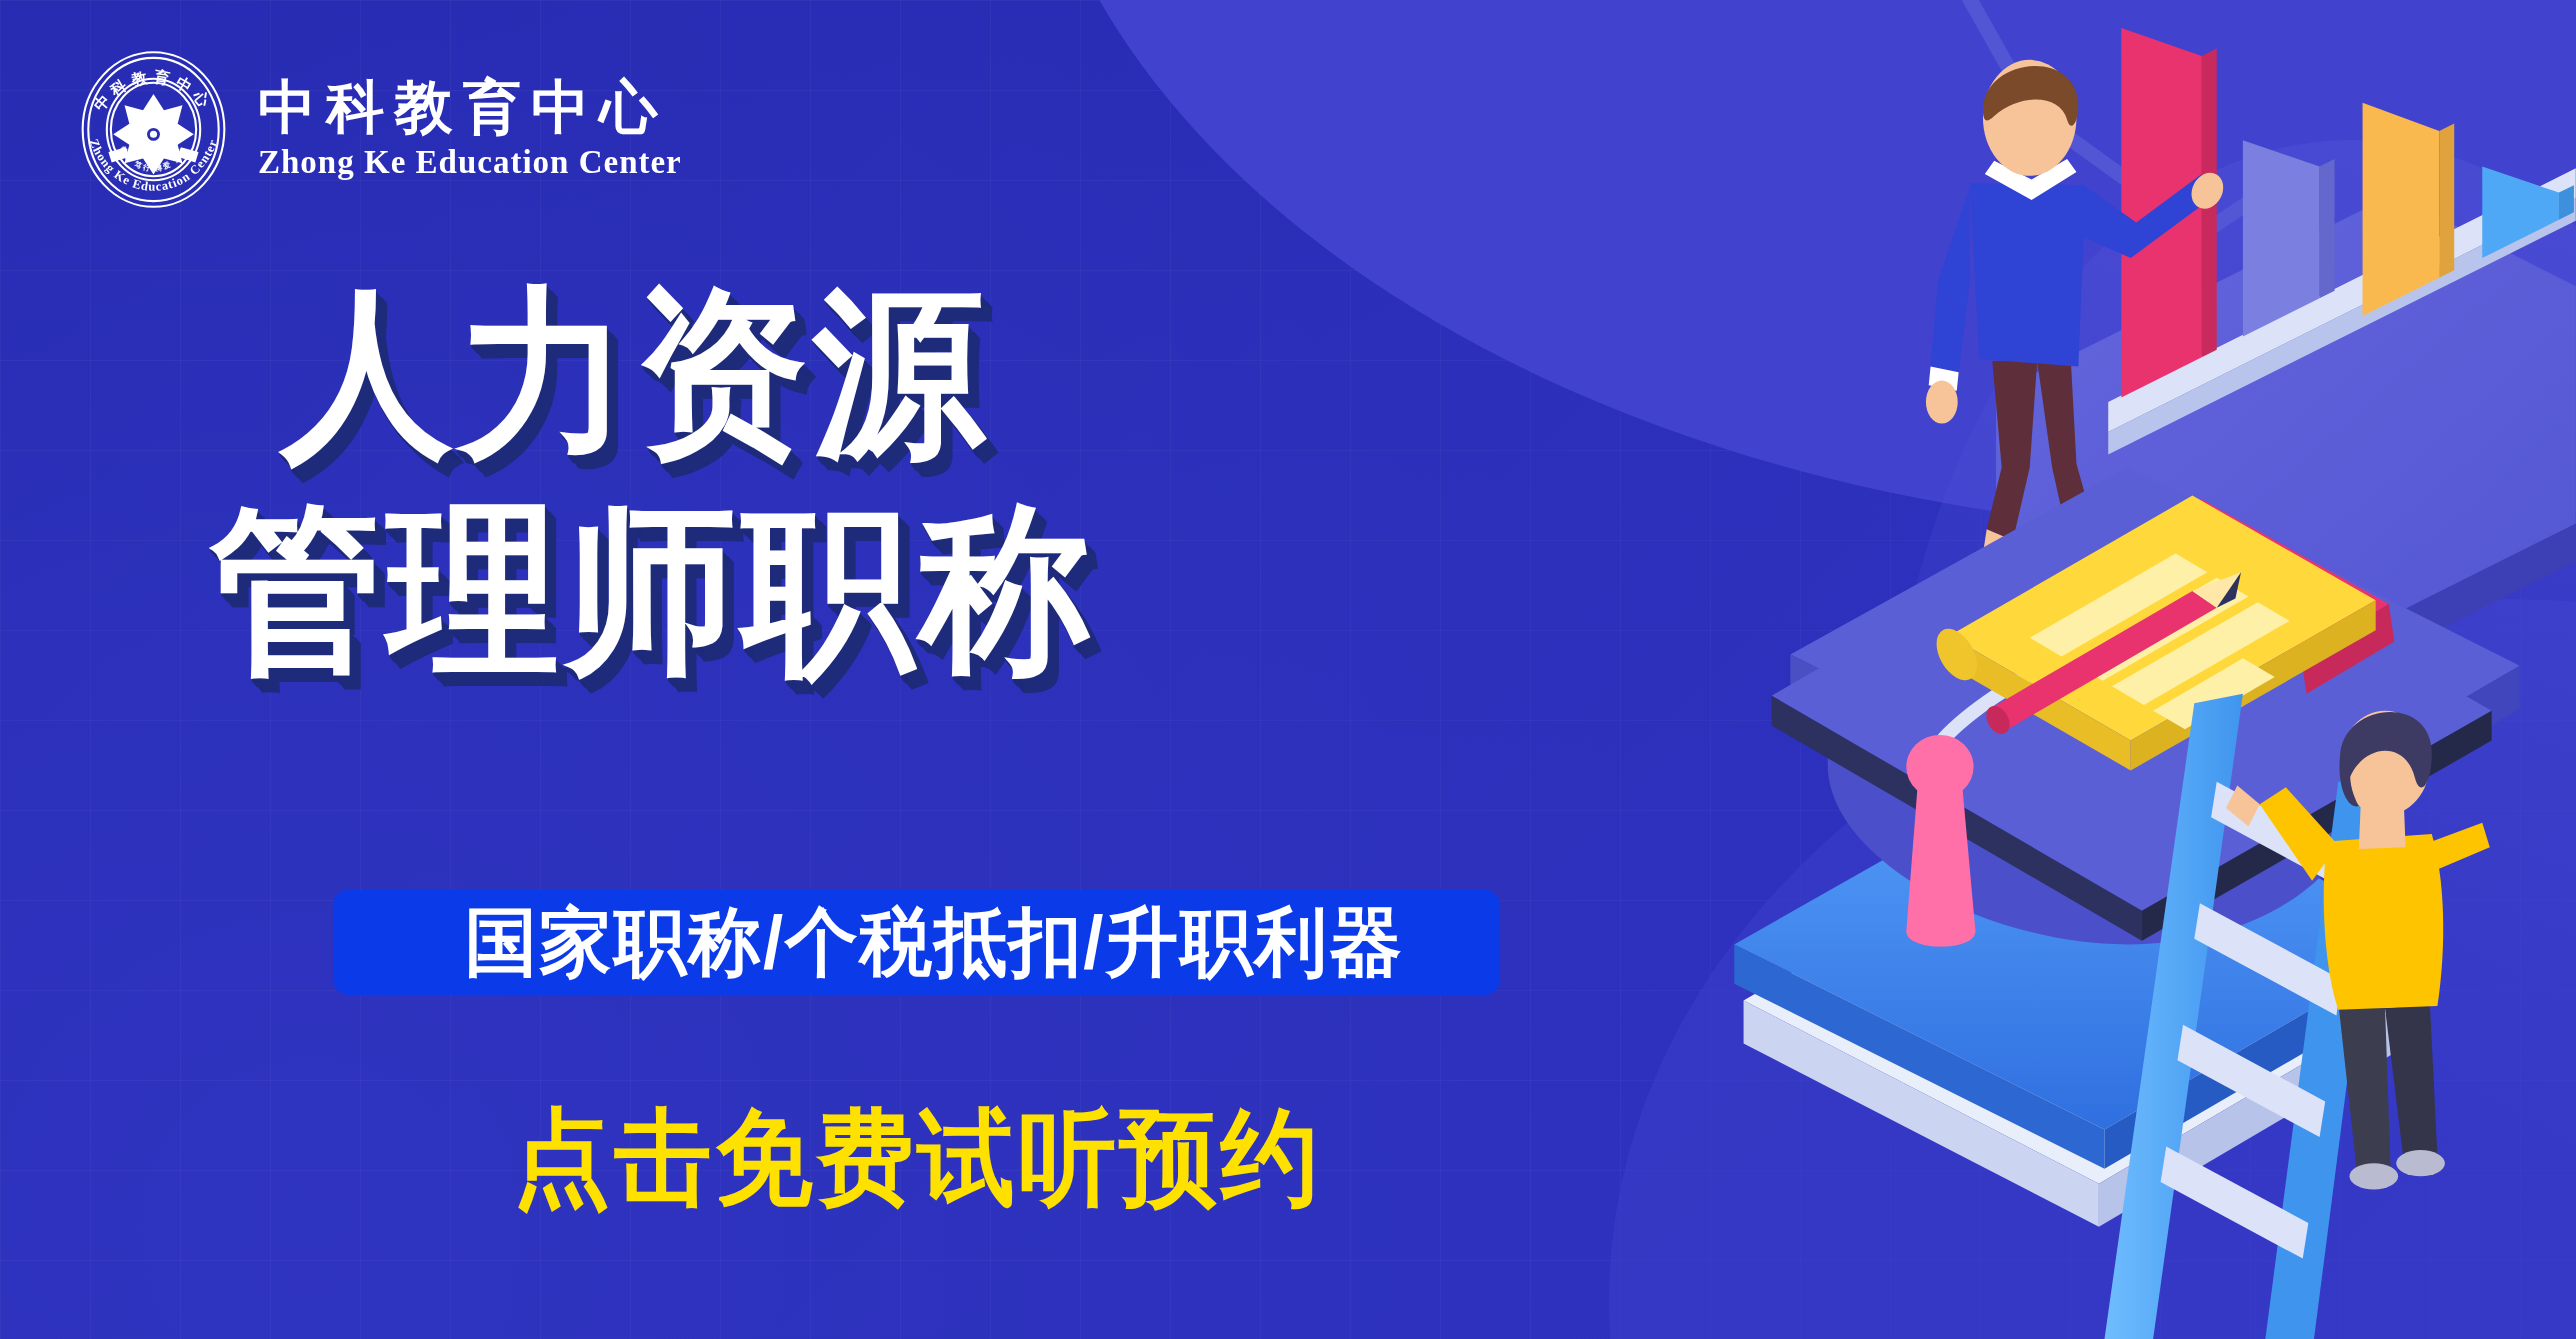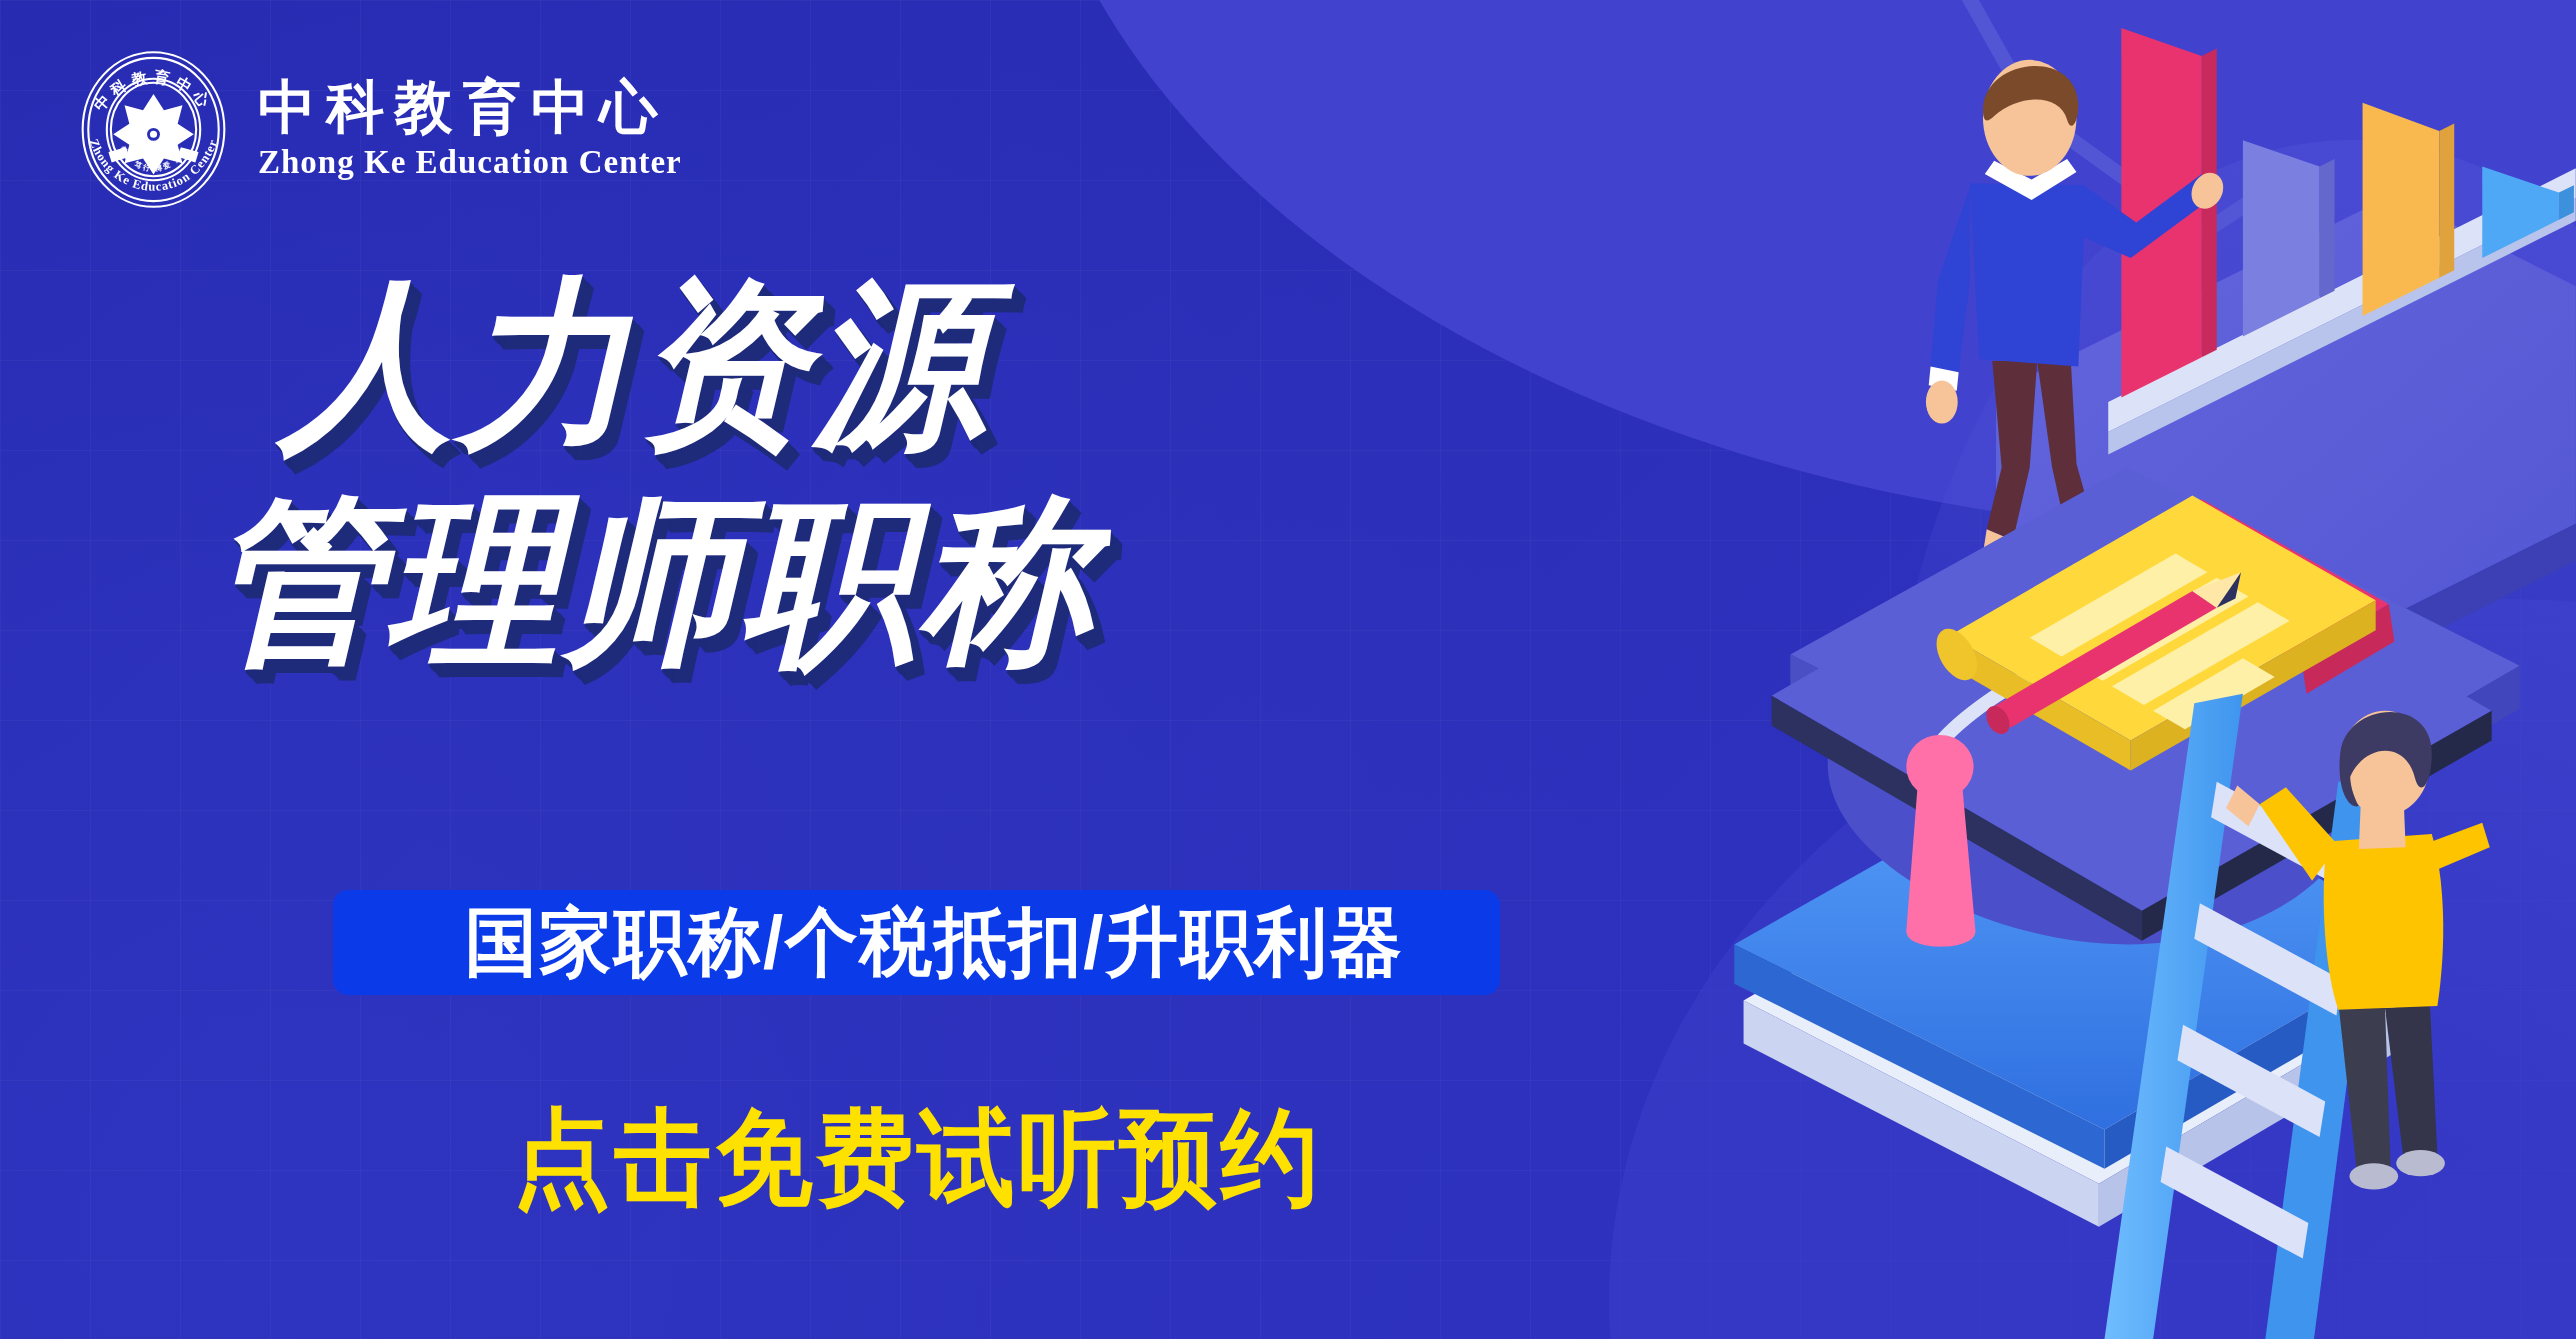--- a/index.html
+++ b/index.html
@@ -94,23 +94,22 @@
     font-weight: 700;
     letter-spacing: 1px;
     margin-top: 7.5px;
     white-space: nowrap;
   }
 
   
   .headline {
     position: absolute;
     left: 281px;
-    top: 270px;
+    top: 279px;
     z-index: 35;
-    font-style: italic;
   }
   .headline-line {
     color: #ffffff;
     font-family: "Liberation Sans", "DejaVu Sans", sans-serif;
     font-weight: 700;
     font-size: 183px;
     line-height: 1.04;
     letter-spacing: 5.6px;
     white-space: nowrap;
     text-shadow:

